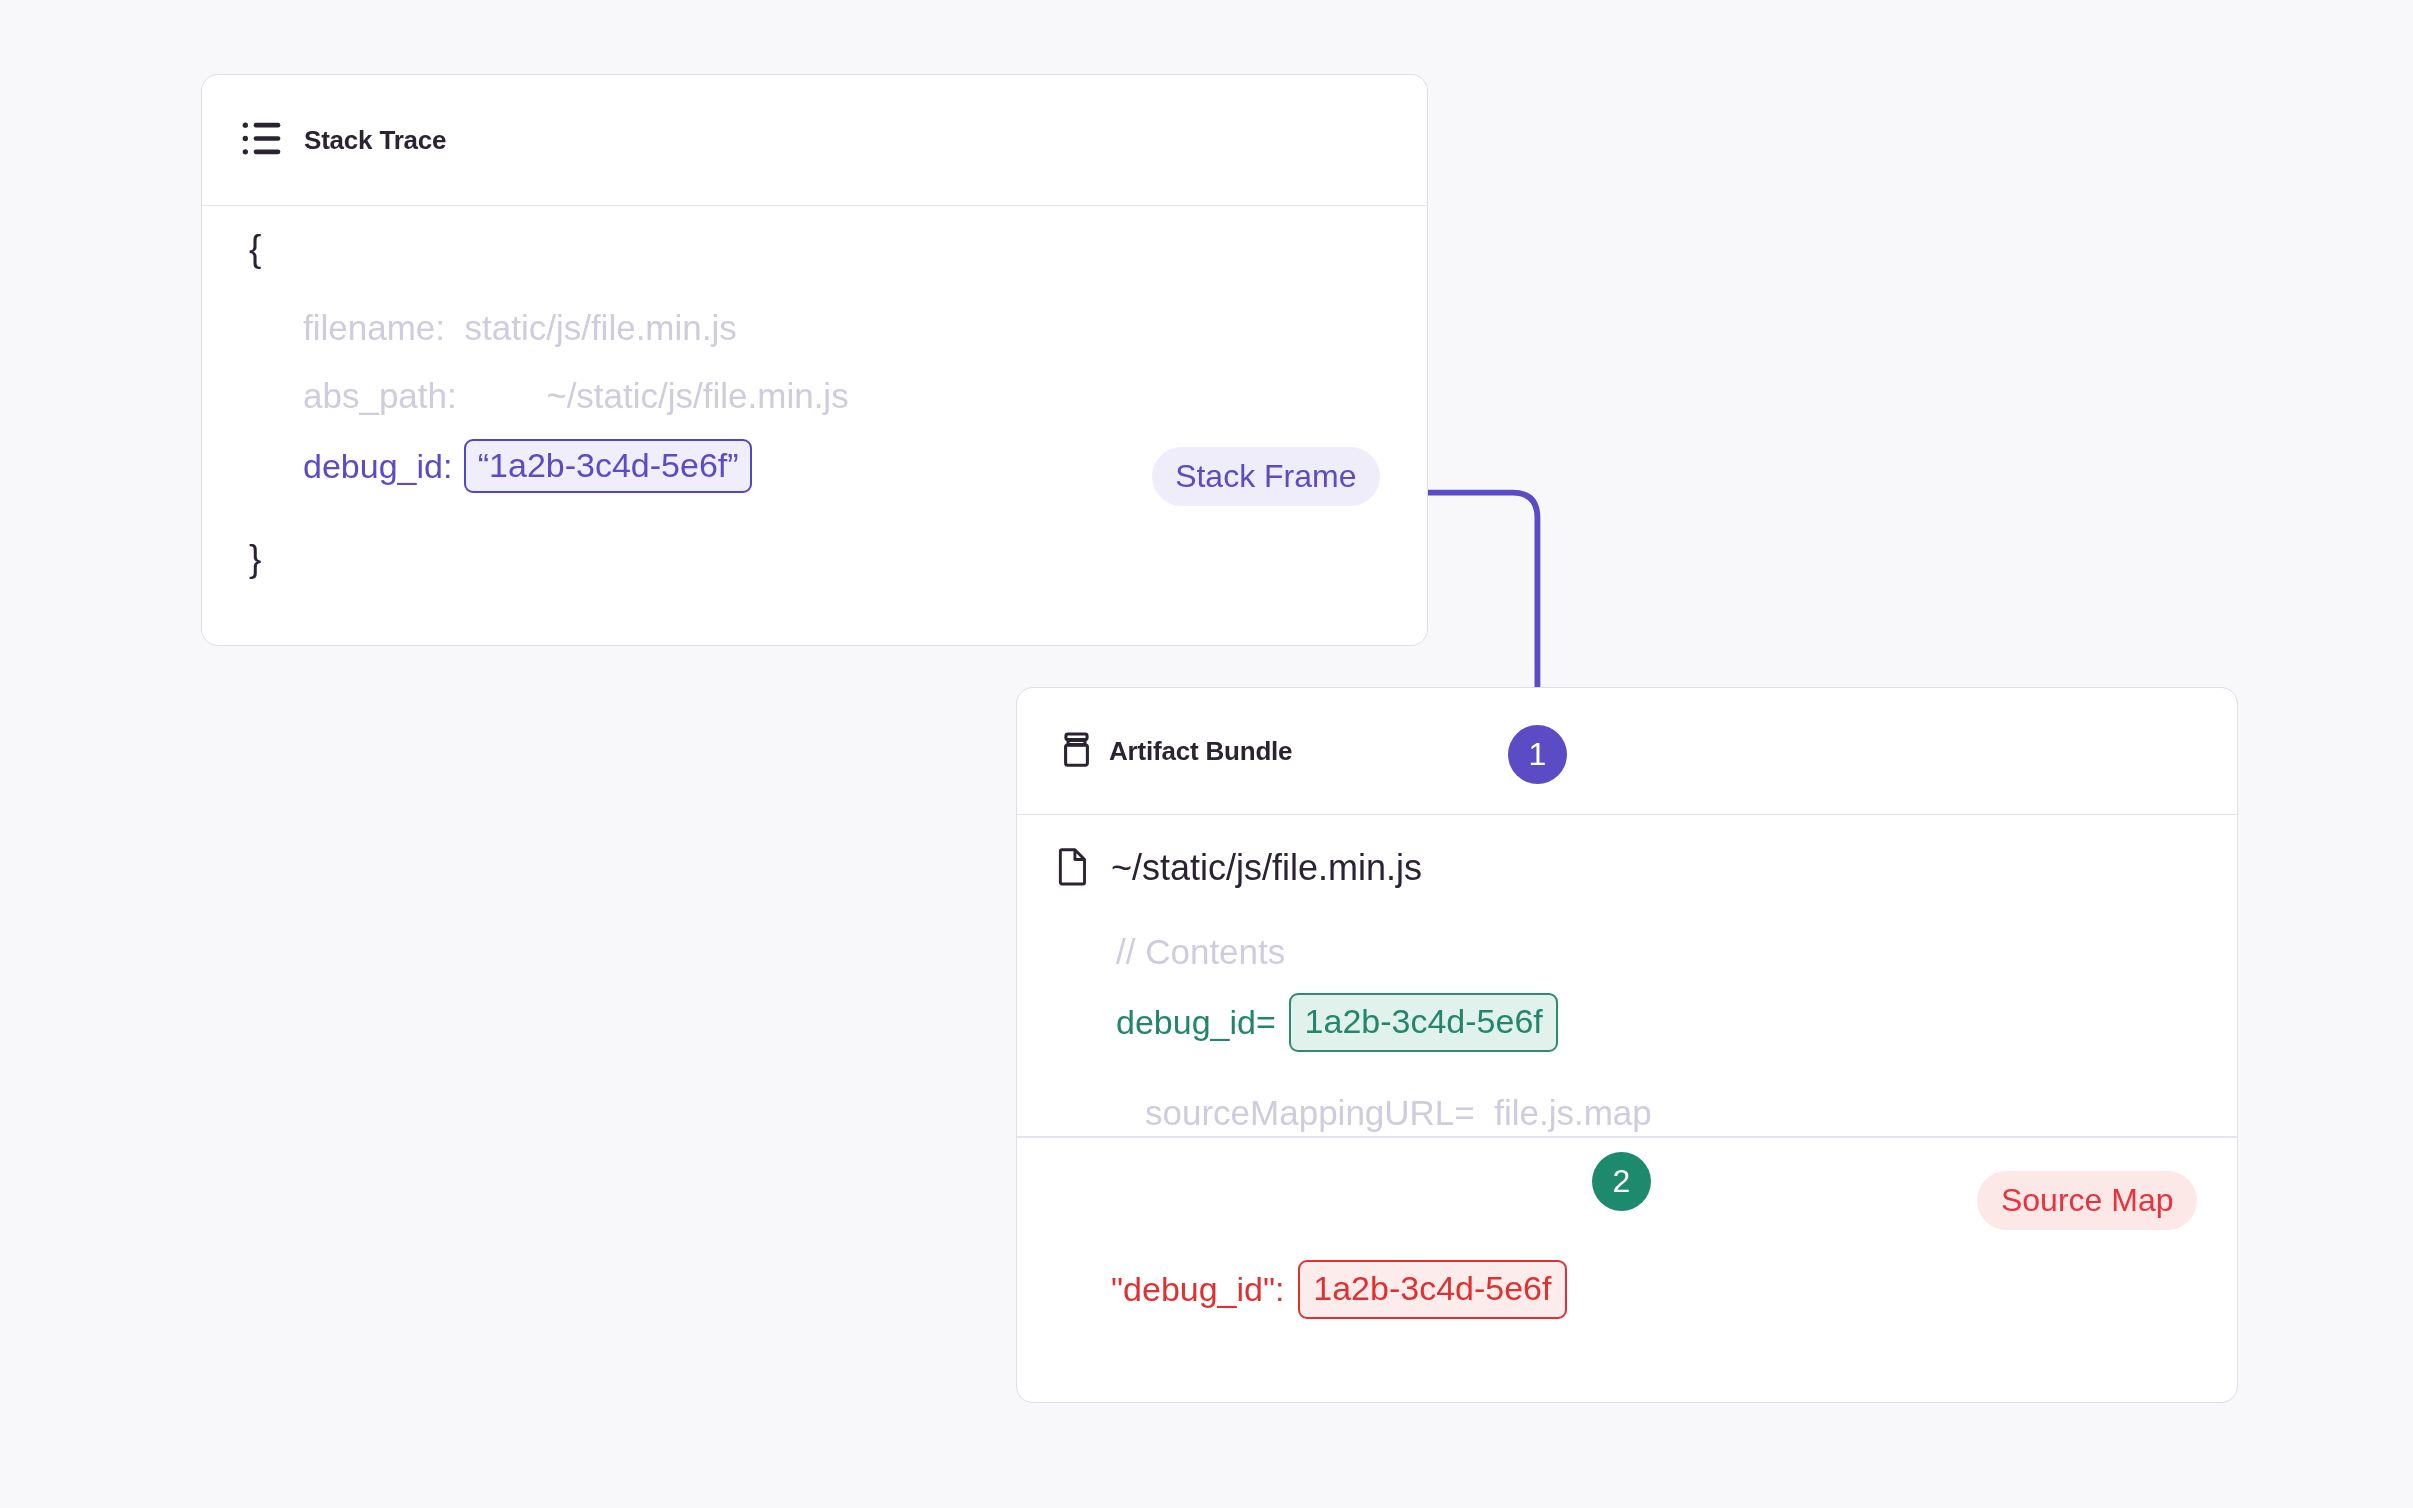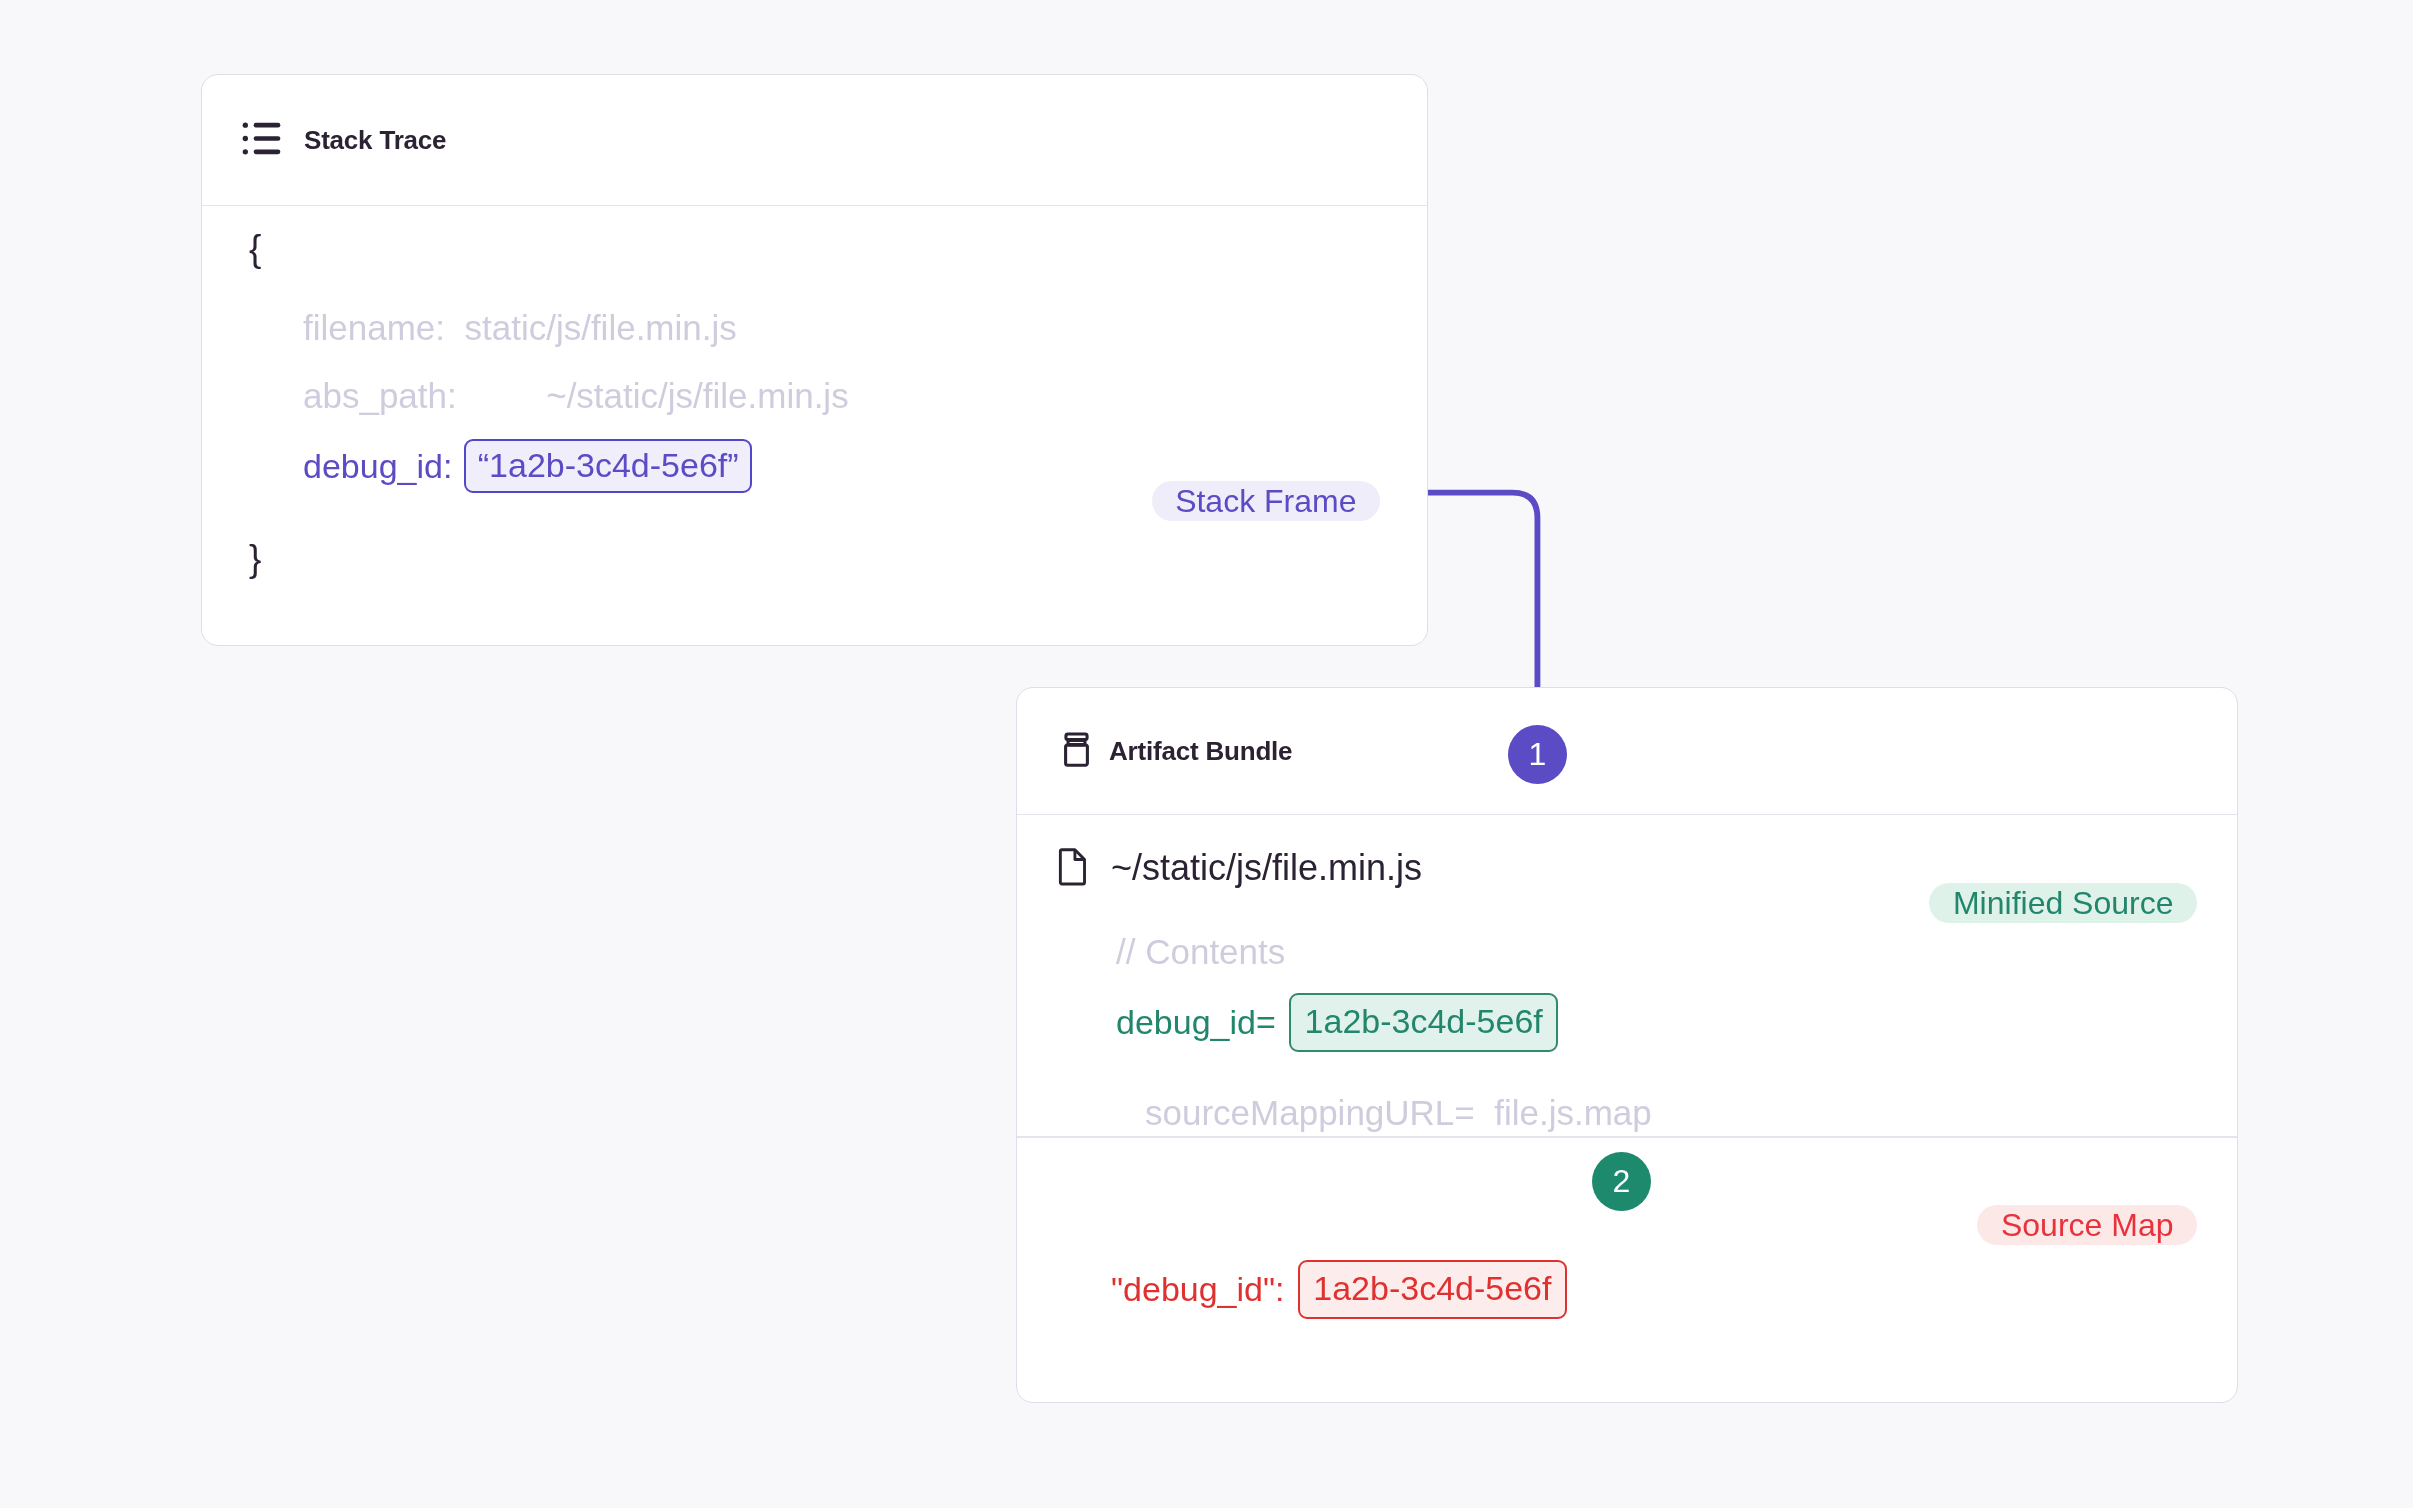--- a/index.html
+++ b/index.html
@@ -141,23 +141,22 @@
   
   .badge {
     position: absolute;
     display: inline-flex;
     align-items: center;
     justify-content: center;
     border-radius: 837px;
     font-size: 32px;
     white-space: nowrap;
     padding: 0 23.5px;
-    height: 40px;
+    height: 59px;
     z-index: 20;
-    margin-top: 34px;
   }
 
   #badge-stack-frame {
     right: 47px;
     top: 241px;
     background: #EFEDFA;
     color: #5B4BC4;
   }
 
   #badge-minified-source {
@@ -317,21 +316,20 @@
           <rect x="6.8" y="6.4" width="10.4" height="2.6" rx="0.9"></rect>
           <path d="M6.2 9.3 h11.6 a0.9 0.9 0 0 1 0.9 0.9 v10.3 a1.2 1.2 0 0 1 -1.2 1.2 h-11
                    a1.2 1.2 0 0 1 -1.2 -1.2 v-10.3 a0.9 0.9 0 0 1 0.9 -0.9 z"></path>
         </svg>
       </span>
       <span class="card-title">Artifact Bundle</span>
     </div>
 
     <div class="bundle-row" id="bundle-row-min">
 
-      <span class="badge" id="badge-minified-source" style="position:absolute;right:40px;top:34px;">Minified Source</span>
 
       <div class="file-head">
         <span>
           <svg width="32" height="39" viewBox="0 0 20 24" fill="none" stroke="#2B2233" stroke-width="1.8" stroke-linejoin="round">
             <path d="M3 1.5 h8.2 L17.2 7.6 V22 a0.9 0.9 0 0 1 -0.9 0.9 H3
                      a0.9 0.9 0 0 1 -0.9 -0.9 V2.4 A0.9 0.9 0 0 1 3 1.5 z"></path>
             <path d="M11.2 1.7 V7.6 H17"></path>
           </svg>
         </span>
         <span class="file-name">~/static/js/file.min.js</span>

